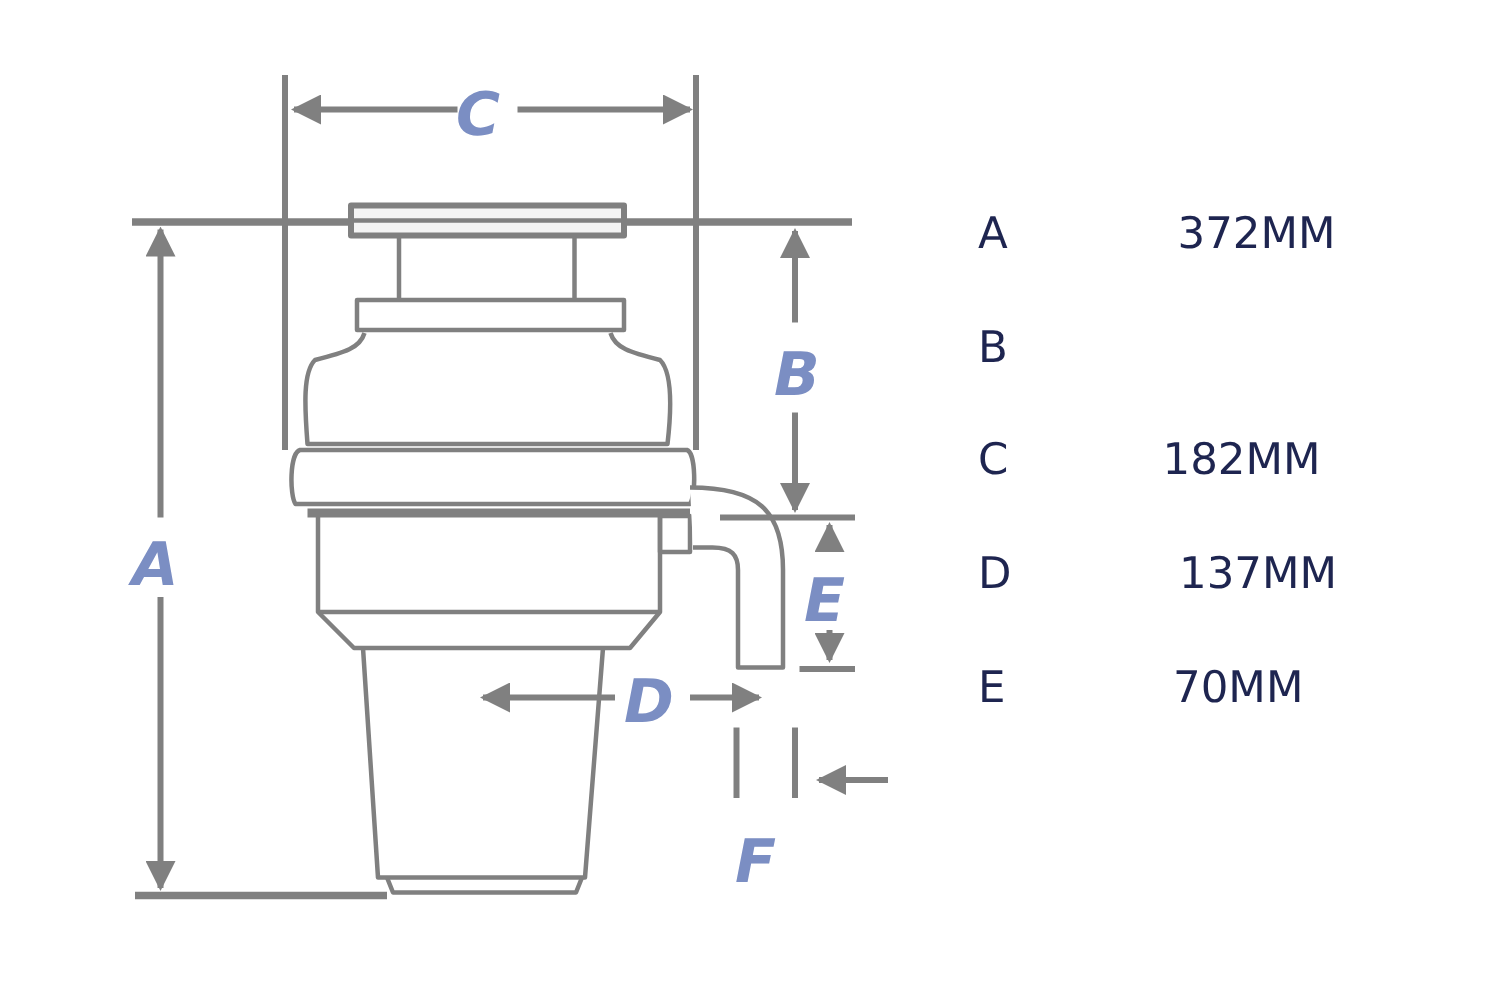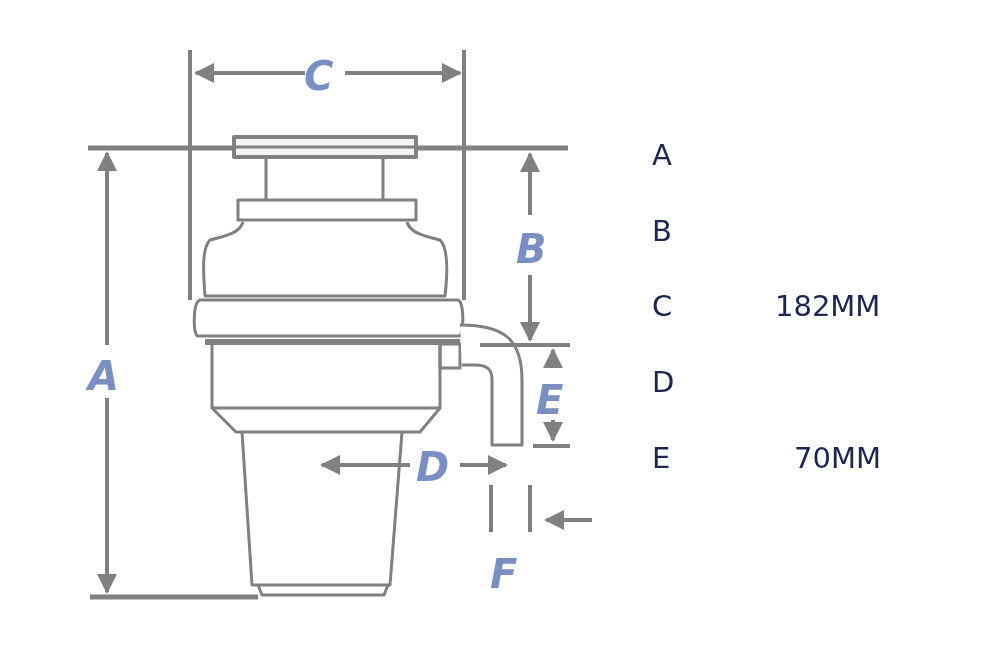--- a/index.html
+++ b/index.html
@@ -77,28 +77,30 @@
   <text class="dim-label" x="88" y="390">A</text>
   <text class="dim-label" x="516" y="263">B</text>
   <text class="dim-label" x="536" y="414">E</text>
   <text class="dim-label" x="416" y="481">D</text>
   <text class="dim-label" x="490" y="588">F</text>
 </svg>
 
 <div class="spec-table">
   <div class="spec-row" style="top:4px">
     <span class="spec-key">A</span>
+    <span class="spec-val" style="left:133px">372MM</span>
   </div>
   <div class="spec-row" style="top:80px">
     <span class="spec-key">B</span>
   </div>
   <div class="spec-row" style="top:155px">
     <span class="spec-key">C</span>
     <span class="spec-val" style="left:123px">182MM</span>
   </div>
   <div class="spec-row" style="top:231px">
     <span class="spec-key">D</span>
+    <span class="spec-val" style="left:134px">137MM</span>
   </div>
   <div class="spec-row" style="top:307px">
     <span class="spec-key">E</span>
-    <span class="spec-val" style="left:142px">70MM</span>
+    <span class="spec-val" style="left:130px">70MM</span>
   </div>
 </div>
 
 </body></html>

